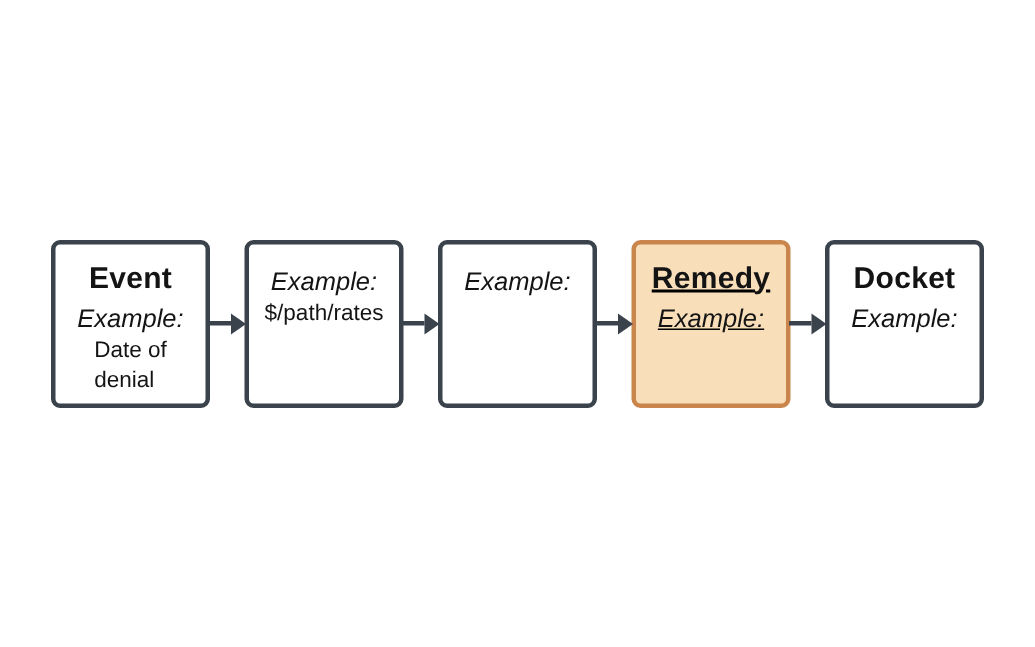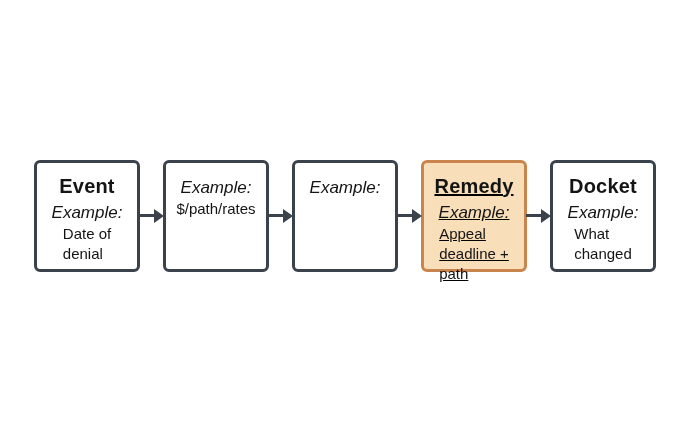--- a/index.html
+++ b/index.html
@@ -122,31 +122,26 @@
     </div>
 
     <div class="arrow">
       <div class="arrow-shaft"></div>
       <div class="arrow-head"></div>
     </div>
 
     <div class="box highlight">
       <div class="box-title">Remedy</div>
       <div class="box-example-label">Example:</div>
-      <div class="box-example">Appeal
-deadline +
-path</div>
     </div>
 
     <div class="arrow">
       <div class="arrow-shaft"></div>
       <div class="arrow-head"></div>
     </div>
 
     <div class="box">
       <div class="box-title">Docket</div>
       <div class="box-example-label">Example:</div>
-      <div class="box-example">What
-changed</div>
     </div>
 
   </div>
 </div>
 
 </body></html>

